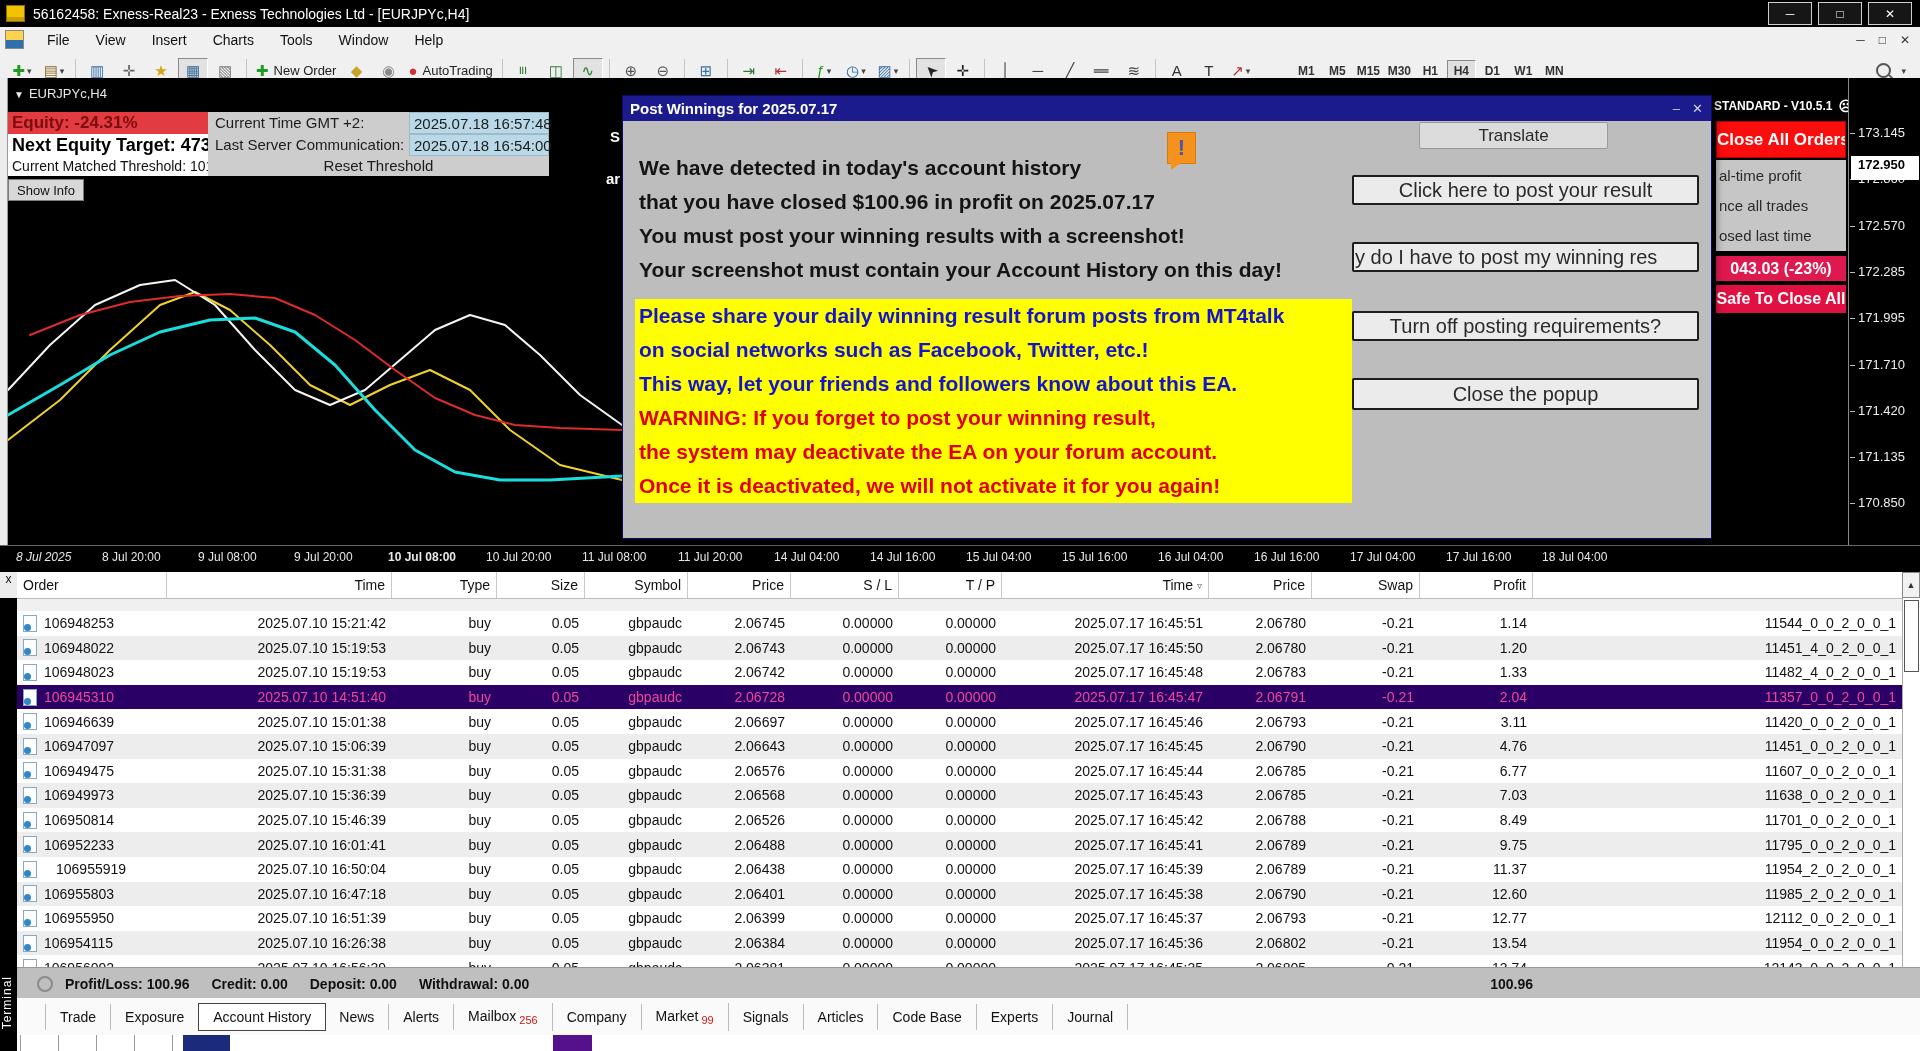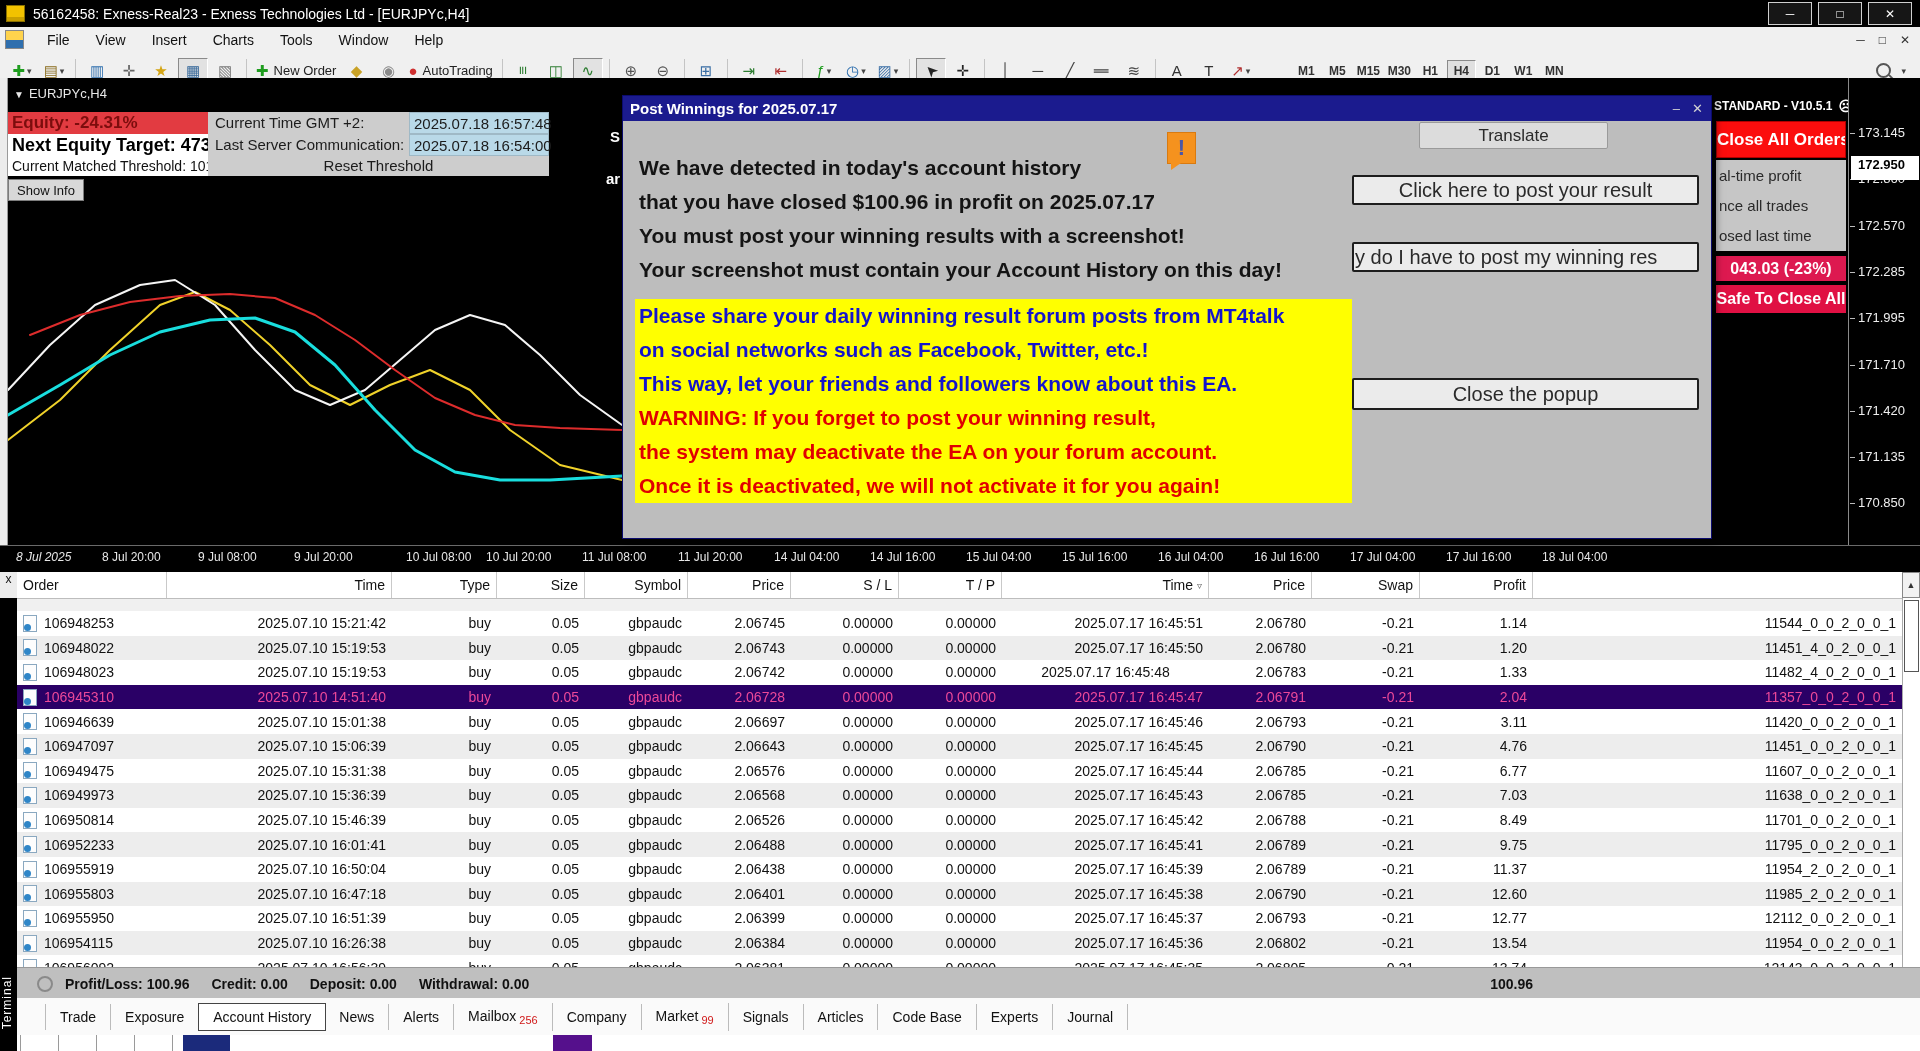--- a/index.html
+++ b/index.html
@@ -349,21 +349,21 @@
         <span class="pl" style="top: 324.8px;">171.420</span>
         <span class="pl" style="top: 371.1px;">171.135</span>
         <span class="pl" style="top: 417.4px;">170.850</span>
         <div class="cur-price" style="top: 78px;">172.950</div>
       </div>
     <div class="time-axis" id="time-axis">
         <span style="left: 16px; font-style: italic;">8 Jul 2025</span>
         <span style="left: 102px;">8 Jul 20:00</span>
         <span style="left: 198px;">9 Jul 08:00</span>
         <span style="left: 294px;">9 Jul 20:00</span>
-        <span style="left: 406px;">10 Jul 08:00</span>
+        <span style="left: 388px; font-weight: bold;">10 Jul 08:00</span>
         <span style="left: 486px;">10 Jul 20:00</span>
         <span style="left: 582px;">11 Jul 08:00</span>
         <span style="left: 678px;">11 Jul 20:00</span>
         <span style="left: 774px;">14 Jul 04:00</span>
         <span style="left: 870px;">14 Jul 16:00</span>
         <span style="left: 966px;">15 Jul 04:00</span>
         <span style="left: 1062px;">15 Jul 16:00</span>
         <span style="left: 1158px;">16 Jul 04:00</span>
         <span style="left: 1254px;">16 Jul 16:00</span>
         <span style="left: 1350px;">17 Jul 04:00</span>
@@ -402,20 +402,21 @@
         <div class="hl-line hl-blue" style="top: 203px;">Please share your daily winning result forum posts from MT4talk</div>
         <div class="hl-line hl-blue" style="top: 237px;">on social networks such as Facebook, Twitter, etc.!</div>
         <div class="hl-line hl-blue" style="top: 271px;">This way, let your friends and followers know about this EA.</div>
         <div class="hl-line hl-red" style="top: 305px;">WARNING: If you forget to post your winning result,</div>
         <div class="hl-line hl-red" style="top: 339px;">the system may deactivate the EA on your forum account.</div>
         <div class="hl-line hl-red" style="top: 373px;">Once it is deactivated, we will not activate it for you again!</div>
       </div>
     <div class="pp-btn pp-translate">Translate</div>
     <div class="pp-btn pp-post">Click here to post your result</div>
     <div class="pp-btn pp-why">y do I have to post my winning res</div>
+    <div class="pp-btn pp-turnoff">Turn off posting requirements?</div>
     <div class="pp-btn pp-close">Close the popup</div>
   </div>
 
   <div class="terminal">
     <div class="rail">
       <div class="rail-close">x</div>
       <div class="rail-label">Terminal</div>
     </div>
     <div class="t-header" id="t-header">
         <span class="t-hcell" style="width: 150px;">Order</span>
@@ -477,21 +478,21 @@
             <span class="doc-icon"></span>
             <span>106948023</span>
           </span>
           <span class="t-cell" style="width: 225px;">2025.07.10 15:19:53</span>
           <span class="t-cell" style="width: 105px;">buy</span>
           <span class="t-cell" style="width: 88px;">0.05</span>
           <span class="t-cell" style="width: 103px;">gbpaudc</span>
           <span class="t-cell" style="width: 103px;">2.06742</span>
           <span class="t-cell" style="width: 108px;">0.00000</span>
           <span class="t-cell" style="width: 103px;">0.00000</span>
-          <span class="t-cell" style="width: 207px; text-align: center;">2025.07.17 16:45:48</span>
+          <span class="t-cell" style="width: 207px;">2025.07.17 16:45:48</span>
           <span class="t-cell" style="width: 103px;">2.06783</span>
           <span class="t-cell" style="width: 108px;">-0.21</span>
           <span class="t-cell" style="width: 113px;">1.33</span>
           <span class="t-cell" style="width: 369px;">11482_4_0_2_0_0_1</span>
         </div>
         <div class="t-row selected">
           <span class="t-cell first" style="width: 150px;">
             <span class="doc-icon"></span>
             <span>106945310</span>
           </span>
@@ -610,21 +611,21 @@
           <span class="t-cell" style="width: 103px;">2.06488</span>
           <span class="t-cell" style="width: 108px;">0.00000</span>
           <span class="t-cell" style="width: 103px;">0.00000</span>
           <span class="t-cell" style="width: 207px;">2025.07.17 16:45:41</span>
           <span class="t-cell" style="width: 103px;">2.06789</span>
           <span class="t-cell" style="width: 108px;">-0.21</span>
           <span class="t-cell" style="width: 113px;">9.75</span>
           <span class="t-cell" style="width: 369px;">11795_0_0_2_0_0_1</span>
         </div>
         <div class="t-row">
-          <span class="t-cell first" style="width: 150px;">
+          <span class="t-cell first" style="width: 150px; gap: 12px;">
             <span class="doc-icon"></span>
             <span>106955919</span>
           </span>
           <span class="t-cell" style="width: 225px;">2025.07.10 16:50:04</span>
           <span class="t-cell" style="width: 105px;">buy</span>
           <span class="t-cell" style="width: 88px;">0.05</span>
           <span class="t-cell" style="width: 103px;">gbpaudc</span>
           <span class="t-cell" style="width: 103px;">2.06438</span>
           <span class="t-cell" style="width: 108px;">0.00000</span>
           <span class="t-cell" style="width: 103px;">0.00000</span>

